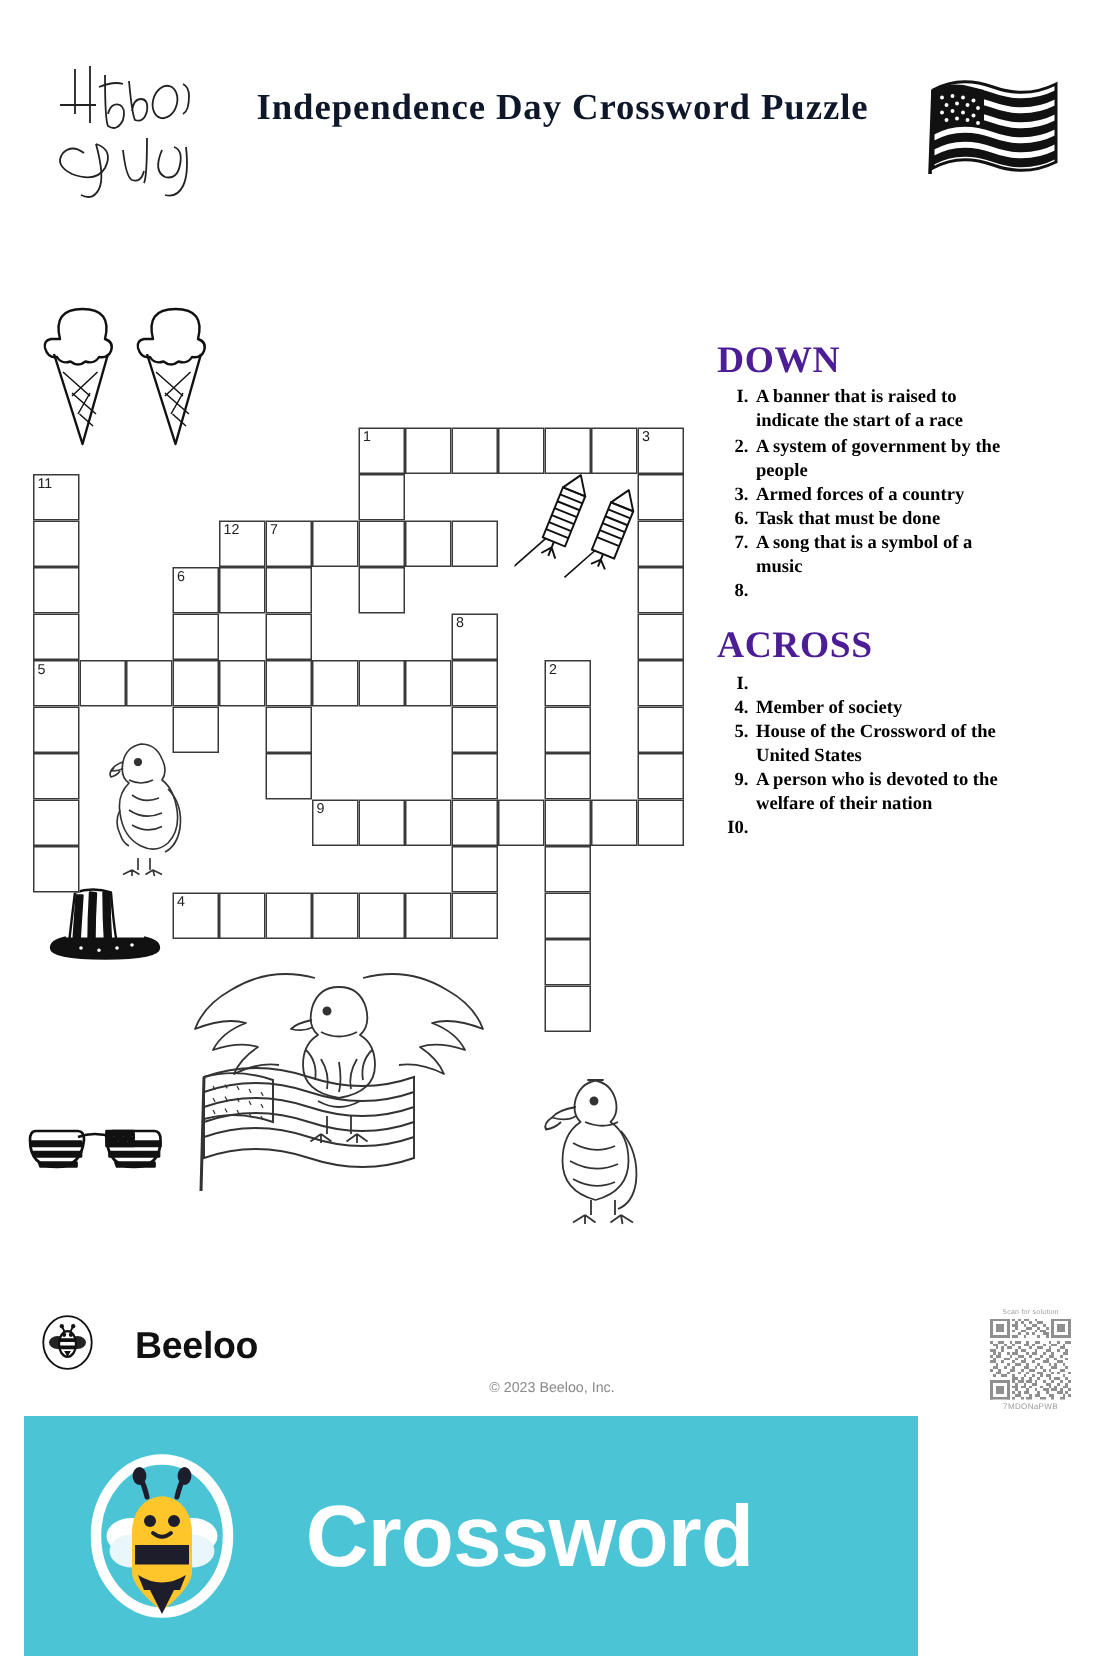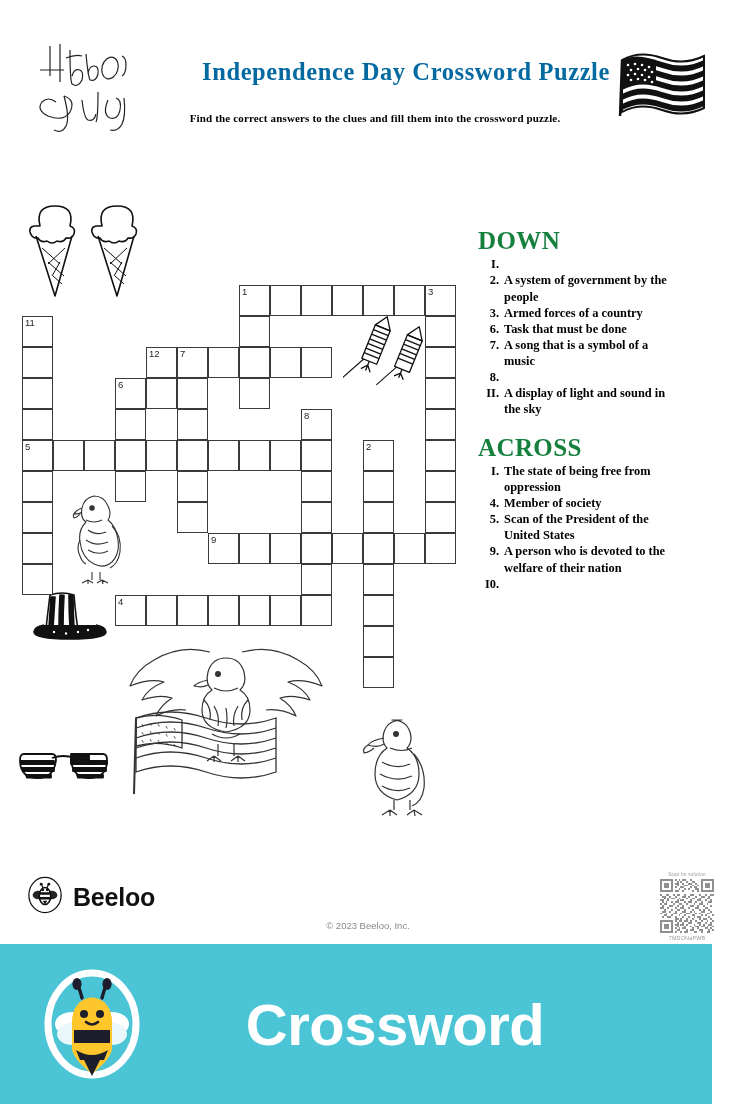--- a/index.html
+++ b/index.html
@@ -10,40 +10,40 @@
     font-family:"Liberation Serif", serif;
     overflow:hidden;position:relative;
   }
   .page{position:absolute;inset:0;background:#fff;}
 
   
   .header{position:absolute;left:0;top:22px;width:736px;height:120px;}
   .logo4th{position:absolute;left:30px;top:8px;width:120px;height:110px;}
   .title{
     position:absolute;left:140px;top:36px;width:470px;
-    text-align:right;
+    text-align:center;
     font-family:"Liberation Serif", serif;
     font-weight:bold;font-size:24.5px;letter-spacing:.6px;
-    color:#0369a1;white-space:nowrap;
+    color:#0f172a;white-space:nowrap;
   }
   .subtitle{
     position:absolute;left:140px;top:90px;width:470px;
     text-align:center;
     font-family:"Liberation Serif", serif;
     font-weight:bold;font-size:11px;letter-spacing:.15px;color:#000;
     white-space:nowrap;
   }
   .usflag{position:absolute;right:28px;top:24px;width:92px;height:78px;}
 
   
   .clues{position:absolute;left:478px;top:228px;width:200px;}
   .clue-head{
     font-family:"Liberation Serif", serif;
     font-weight:bold;font-size:25px;letter-spacing:.4px;
-    color:#15803d;margin:0 0 2px 0;line-height:1.05;
+    color:#4c1d95;margin:0 0 2px 0;line-height:1.05;
   }
   .clue-head.across{margin-top:17px;}
   .clue-list{list-style:none;margin:0;padding:0;}
   .clue-item{
     display:flex;align-items:flex-start;
     font-family:"Liberation Serif", serif;
     font-weight:bold;font-size:12.4px;line-height:1.30;
     color:#000;margin-bottom:0px;
   }
   .clue-num{width:21px;flex:0 0 21px;text-align:right;padding-right:5px;}
@@ -61,21 +61,21 @@
     font-family:"Liberation Sans", sans-serif;
     font-size:9.5px;font-weight:normal;color:#222;line-height:11px;
   }
 
   
   .deco{position:absolute;}
   .deco svg{display:block;}
 
   
   .footer{position:absolute;left:0;top:858px;width:736px;height:86px;}
-  .brand{position:absolute;left:26px;top:18px;display:flex;align-items:center;gap:9px;}
+  .brand{position:absolute;left:26px;top:18px;display:flex;align-items:center;gap:26px;}
   .brand-name{
     font-family:"Liberation Sans", sans-serif;
     font-weight:bold;font-size:25px;color:#111;letter-spacing:-.2px;
   }
   .copyright{
     position:absolute;left:0;top:62px;width:736px;text-align:center;
     font-family:"Liberation Sans", sans-serif;
     font-size:9.5px;color:#8a8a8a;
   }
   .qr-wrap{position:absolute;right:18px;top:14px;width:62px;text-align:center;}
@@ -84,21 +84,21 @@
     font-size:4.6px;color:#9b9b9b;letter-spacing:.2px;margin-bottom:2px;
   }
   .qr-code{width:54px;height:54px;margin:0 auto;display:block;}
   .qr-id{
     font-family:"Liberation Sans", sans-serif;
     font-size:5.4px;color:#9b9b9b;letter-spacing:.2px;margin-top:2px;
   }
 
   
   .banner{
-    position:absolute;left:0;top:944px;width:712px;height:160px;
+    position:absolute;left:16px;top:944px;width:596px;height:160px;
     display:flex;align-items:center;
   }
   .banner-logo{margin-left:36px;width:112px;height:112px;flex:0 0 112px;}
   .banner-title{
     flex:1 1 auto;text-align:center;
     font-family:"Liberation Sans", sans-serif;
     font-weight:bold;font-size:58px;color:#ffffff;letter-spacing:-.5px;
     margin-right:70px;
   }
 </style>
@@ -122,21 +122,20 @@
           <path d="M34 66 q6 22 2 30 q-4 8 -12 4"></path>
           <path d="M52 70 q2 18 6 20 q6 2 8 -6"></path>
           <path d="M68 62 q0 26 -2 30"></path>
           <path d="M78 70 q-6 14 2 18 q8 2 10 -8 q2 -10 -4 -12"></path>
           <path d="M94 68 q2 18 -2 26 q-4 8 -12 6"></path>
         </g>
       </svg>
     </div>
 
     <div class="title">Independence Day Crossword Puzzle</div>
-    <div class="subtitle">Find the correct answers to the clues and fill them into the crossword puzzle.</div>
 
     <div class="usflag">
       <svg viewBox="0 0 92 78" width="92" height="78">
         <g>
           <path d="M6 14 Q24 4 46 12 Q68 20 88 10 L88 62 Q68 72 46 64 Q24 56 6 66 Z" fill="#fff" stroke="#111" stroke-width="2"></path>
           <g fill="#111">
             <path d="M6 18 Q24 8 46 16 Q68 24 88 14 L88 20 Q68 30 46 22 Q24 14 6 24 Z"></path>
             <path d="M6 28 Q24 18 46 26 Q68 34 88 24 L88 30 Q68 40 46 32 Q24 24 6 34 Z"></path>
             <path d="M6 38 Q24 28 46 36 Q68 44 88 34 L88 40 Q68 50 46 42 Q24 34 6 44 Z"></path>
             <path d="M6 48 Q24 38 46 46 Q68 54 88 44 L88 50 Q68 60 46 52 Q24 44 6 54 Z"></path>
@@ -423,58 +422,54 @@
       <div class="cell" style="left: 363px; top: 595px;"></div>
       <div class="cell" style="left: 363px; top: 626px;"></div>
       <div class="cell" style="left: 363px; top: 657px;"></div>
     </div>
 
   <div class="clues">
     <h2 class="clue-head">DOWN</h2>
     <ul class="clue-list">
         <li class="clue-item">
           <span class="clue-num">I.</span>
+          <span class="clue-text">A banner that is raised to indicate the start of a race</span>
         </li>
         <li class="clue-item">
           <span class="clue-num">2.</span>
           <span class="clue-text">A system of government by the people</span>
         </li>
         <li class="clue-item">
           <span class="clue-num">3.</span>
           <span class="clue-text">Armed forces of a country</span>
         </li>
         <li class="clue-item">
           <span class="clue-num">6.</span>
           <span class="clue-text">Task that must be done</span>
         </li>
         <li class="clue-item">
           <span class="clue-num">7.</span>
           <span class="clue-text">A song that is a symbol of a music</span>
         </li>
         <li class="clue-item">
           <span class="clue-num">8.</span>
-        </li>
-        <li class="clue-item">
-          <span class="clue-num">II.</span>
-          <span class="clue-text">A display of light and sound in the sky</span>
         </li>
       </ul>
     <h2 class="clue-head across">ACROSS</h2>
     <ul class="clue-list">
         <li class="clue-item">
           <span class="clue-num">I.</span>
-          <span class="clue-text">The state of being free from oppression</span>
         </li>
         <li class="clue-item">
           <span class="clue-num">4.</span>
           <span class="clue-text">Member of society</span>
         </li>
         <li class="clue-item">
           <span class="clue-num">5.</span>
-          <span class="clue-text">Scan of the President of the United States</span>
+          <span class="clue-text">House of the Crossword of the United States</span>
         </li>
         <li class="clue-item">
           <span class="clue-num">9.</span>
           <span class="clue-text">A person who is devoted to the welfare of their nation</span>
         </li>
         <li class="clue-item">
           <span class="clue-num">I0.</span>
         </li>
       </ul>
   </div>

